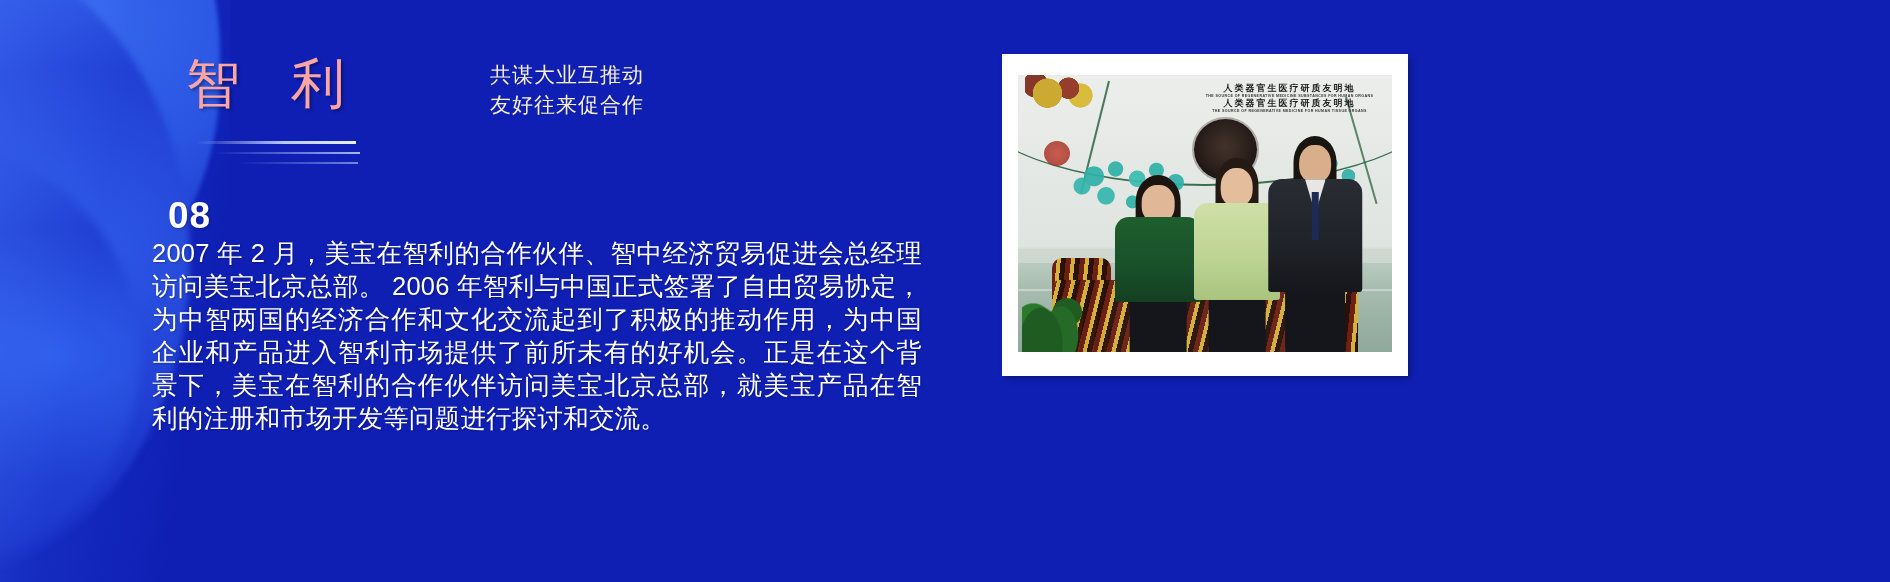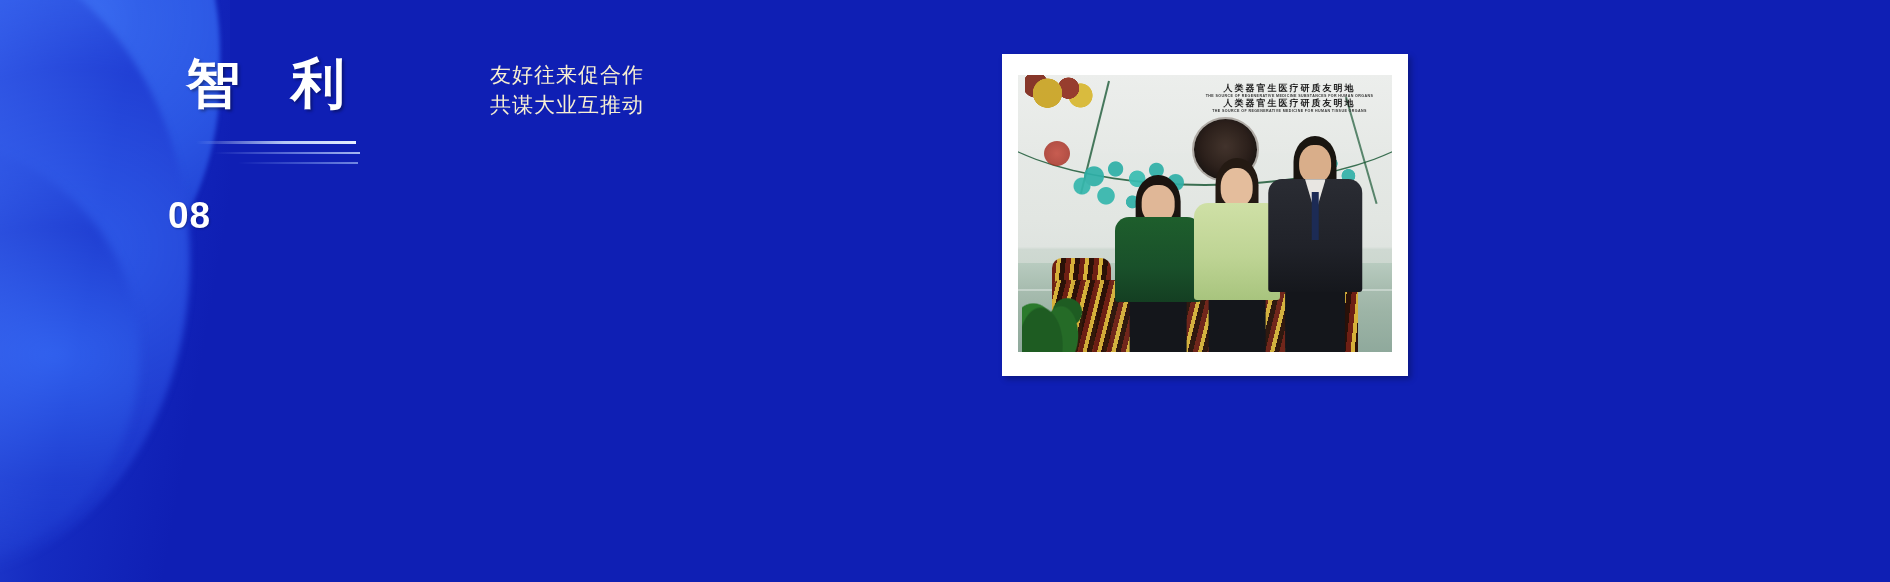--- a/index.html
+++ b/index.html
@@ -45,23 +45,23 @@
     left:0; top:0; width:230px; height:582px;
     background:linear-gradient(100deg, rgba(70,120,255,.45) 0%, rgba(40,80,230,.25) 42%, rgba(15,31,180,0) 80%);
     pointer-events:none;
   }
 
   
   .title {
     position:absolute;
     left:186px; top:52px;
     font-size:54px;
-    font-weight:bold;
+    font-weight:normal;
     letter-spacing:18px;
-    color:#ffffff;
+    color:#fca5a5;
     line-height:1.15;
     text-shadow:2px 2px 3px rgba(0,0,0,.35);
     white-space:nowrap;
   }
   .subtitle {
     position:absolute;
     left:490px; top:60px;
     font-size:21px;
     color:#f7efd2;
     line-height:1.42;
@@ -291,30 +291,31 @@
 <div id="slide">
 
   <div class="glow-a"></div>
   <div class="glow-b"></div>
   <div class="glow-c"></div>
   <div class="glow-edge"></div>
 
   <div class="title">智 利</div>
 
   <div class="subtitle">
+    <div>共谋大业互推动</div>
     <div>友好往来促合作</div>
-    <div>共谋大业互推动</div>
   </div>
 
   <div class="rule1"></div>
   <div class="rule2"></div>
   <div class="rule3"></div>
 
   <div class="item-number">08</div>
 
+  <div class="body-text">2007 年 2 月，美宝在智利的合作伙伴、智中经济贸易促进会总经理访问美宝北京总部。 2006 年智利与中国正式签署了自由贸易协定，为中智两国的经济合作和文化交流起到了积极的推动作用，为中国企业和产品进入智利市场提供了前所未有的好机会。正是在这个背景下，美宝在智利的合作伙伴访问美宝北京总部，就美宝产品在智利的注册和市场开发等问题进行探讨和交流。</div>
 
   <div class="photo-frame">
     <div class="photo">
       <div class="ph-wall"></div>
       <div class="ph-banner"></div>
       <div class="ph-arcline"></div>
       <div class="ph-vline"></div>
       <div class="ph-vline2"></div>
       <div class="ph-flowers"></div>
       <div class="ph-logo-red"></div>

